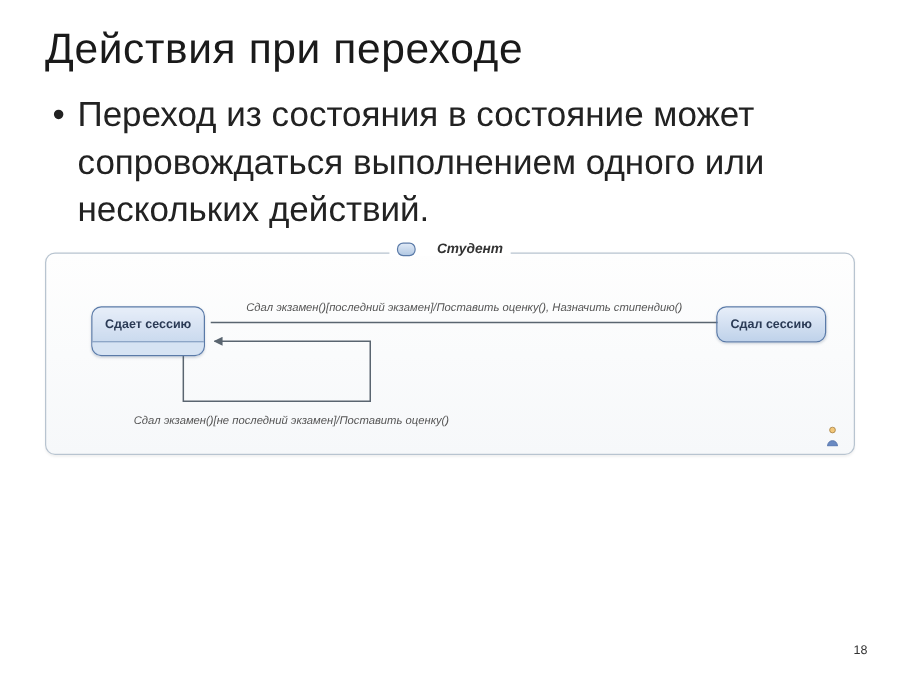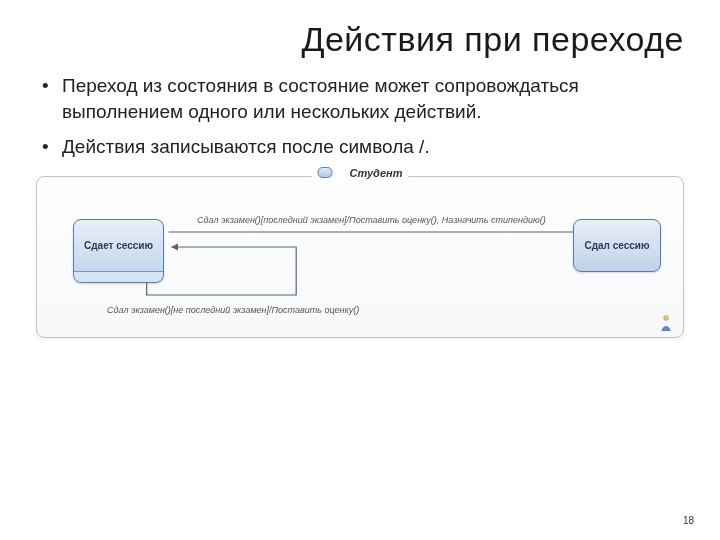--- a/index.html
+++ b/index.html
@@ -14,34 +14,34 @@
       overflow: hidden;
     }
     .slide {
       padding: 12px 36px 0 36px;
       box-sizing: border-box;
       width: 100%;
       height: 100%;
       position: relative;
     }
     h1.title {
-      text-align: right;
+      text-align: left;
       font-weight: 400;
       font-size: 34px;
       margin: 8px 0 14px 0;
       letter-spacing: 0.5px;
       color: #1a1a1a;
     }
     ul.bullets {
       margin: 0 0 16px 0;
       padding-left: 24px;
       list-style: none;
     }
     ul.bullets li {
-      font-size: 19px;
+      font-size: 28px;
       line-height: 1.35;
       margin-bottom: 10px;
       position: relative;
       padding-left: 2px;
     }
     ul.bullets li::before {
       content: "•";
       position: absolute;
       left: -18px;
       top: 0;
@@ -85,21 +85,21 @@
       background: linear-gradient(#e7eef9, #bfd2ea);
       font-size: 10px;
       color: #2a3a55;
       display: flex;
       flex-direction: column;
       align-items: stretch;
       box-shadow: 0 1px 2px rgba(50,70,100,0.2);
       min-width: 86px;
     }
     .state .state-label {
-      padding: 20px 10px;
+      padding: 8px 10px;
       text-align: center;
       font-weight: 600;
     }
     .state .state-div {
       height: 0;
       border-top: 1px solid #7a95bb;
     }
     .state .state-body {
       height: 10px;
       border-bottom-left-radius: 8px;
@@ -135,21 +135,20 @@
     }
   </style>
 </head>
 <body>
 
 <div class="slide">
   <h1 class="title">Действия при переходе</h1>
 
   <ul class="bullets">
     <li>Переход из состояния в состояние может сопровождаться выполнением одного или нескольких действий.</li>
-    <li>Действия записываются после символа /.</li>
   </ul>
 
   <div class="diagram-frame">
     <div class="frame-title">
       <span class="frame-title-icon"></span>
       <span>Студент</span>
     </div>
 
     <svg class="lines" viewBox="0 0 648 160" preserveAspectRatio="none">
       <defs>

